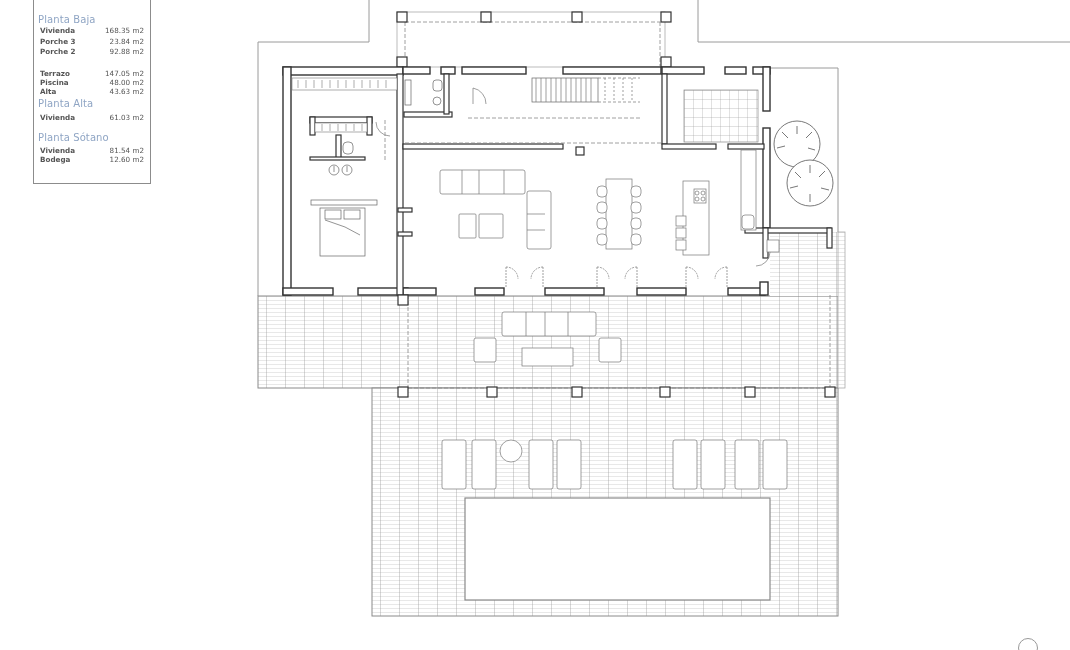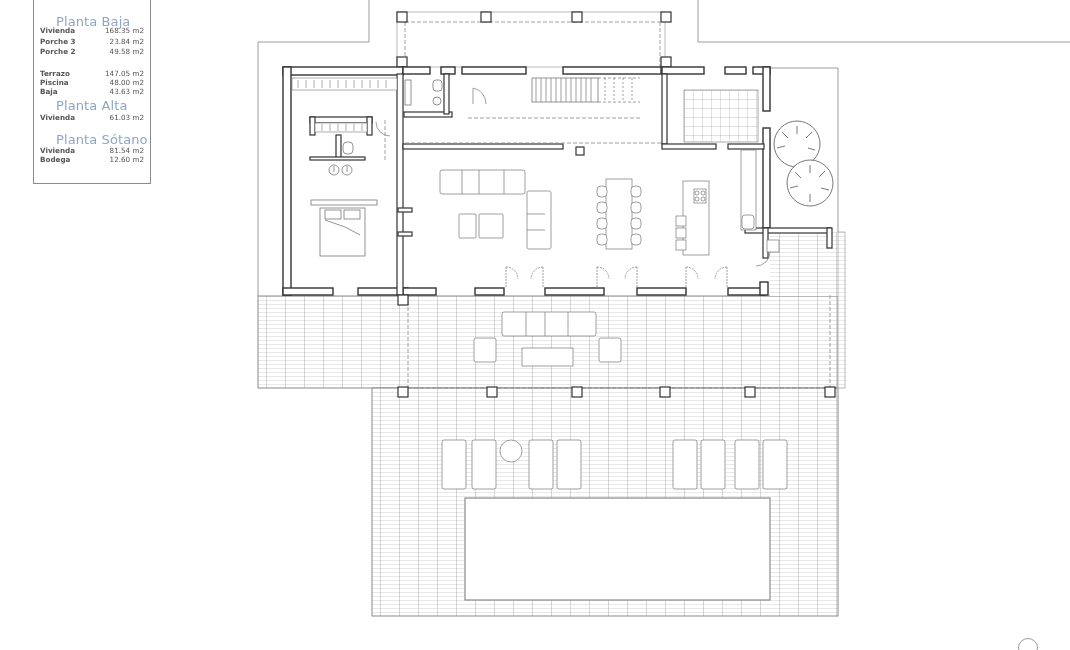--- a/index.html
+++ b/index.html
@@ -1,21 +1,21 @@
 <!DOCTYPE html>
 <html><head>
 <meta charset="utf-8">
 <style>
   html, body { margin: 0; padding: 0; background: #ffffff; }
   body { width: 1070px; height: 650px; position: relative; overflow: hidden; font-family: "DejaVu Sans", sans-serif; }
   #legend {
     position: absolute; left: 33px; top: -2px; width: 118px; height: 186px;
     border: 1px solid #8c8c8c; box-sizing: border-box; background: #fff;
   }
-  .lg-head { position: absolute; left: 22px; font-size: 13px; color: #8fa5c4; letter-spacing: 0.1px; }
+  .lg-head { position: absolute; left: 4px; font-size: 10px; color: #8fa5c4; letter-spacing: 0.1px; }
   .lg-row { position: absolute; left: 6px; width: 104px; font-size: 7.2px; color: #555; line-height: 9px; }
   .lg-row .lbl { position: absolute; left: 0; font-weight: bold; }
   .lg-row .val { position: absolute; right: 0; text-align: right; }
   #plan { position: absolute; left: 0; top: 0; }
   #north { position: absolute; left: 1018px; top: 638px; width: 20px; height: 20px; border: 1px solid #999; border-radius: 50%; box-sizing: border-box; }
 </style>
 </head>
 <body>
 
 <div id="legend">
@@ -23,32 +23,32 @@
   <div class="lg-row" style="top:27px">
       <span class="lbl">Vivienda</span>
       <span class="val">168.35 m2</span>
     </div>
   <div class="lg-row" style="top:38px">
       <span class="lbl">Porche 3</span>
       <span class="val">23.84 m2</span>
     </div>
   <div class="lg-row" style="top:48px">
       <span class="lbl">Porche 2</span>
-      <span class="val">49.58 m2</span>
+      <span class="val">92.88 m2</span>
     </div>
   <div class="lg-row" style="top:70px">
       <span class="lbl">Terrazo</span>
       <span class="val">147.05 m2</span>
     </div>
   <div class="lg-row" style="top:79px">
       <span class="lbl">Piscina</span>
       <span class="val">48.00 m2</span>
     </div>
   <div class="lg-row" style="top:88px">
-      <span class="lbl">Baja</span>
+      <span class="lbl">Alta</span>
       <span class="val">43.63 m2</span>
     </div>
   <div class="lg-head" style="top:99px">Planta Alta</div>
   <div class="lg-row" style="top:114px">
       <span class="lbl">Vivienda</span>
       <span class="val">61.03 m2</span>
     </div>
   <div class="lg-head" style="top:133px">Planta Sótano</div>
   <div class="lg-row" style="top:147px">
       <span class="lbl">Vivienda</span>

